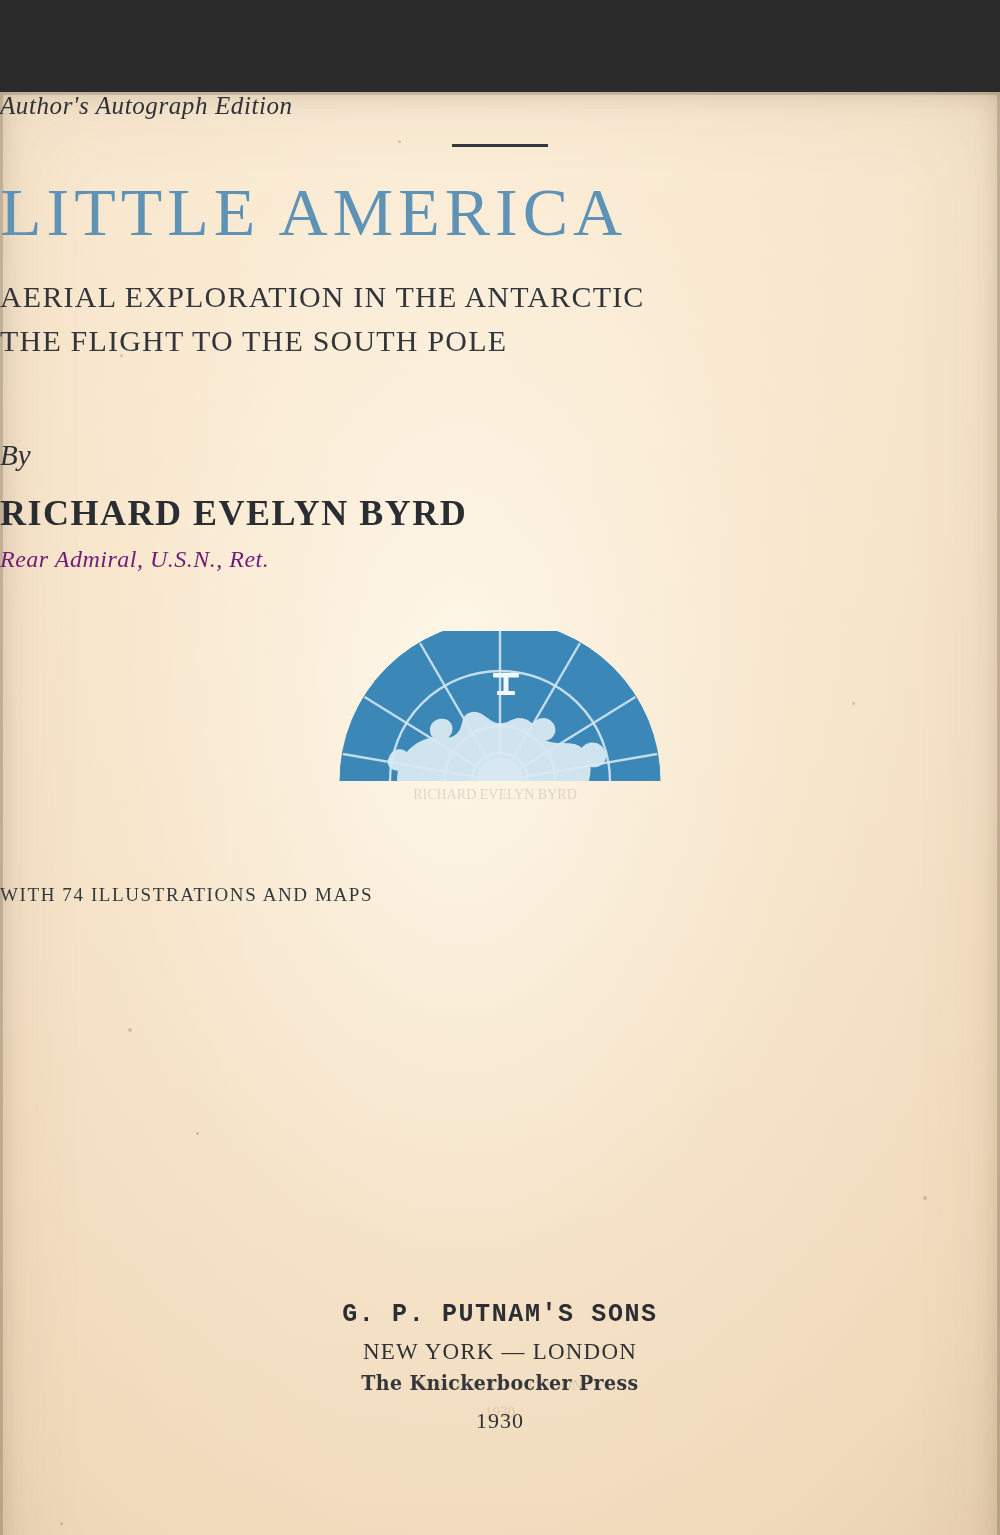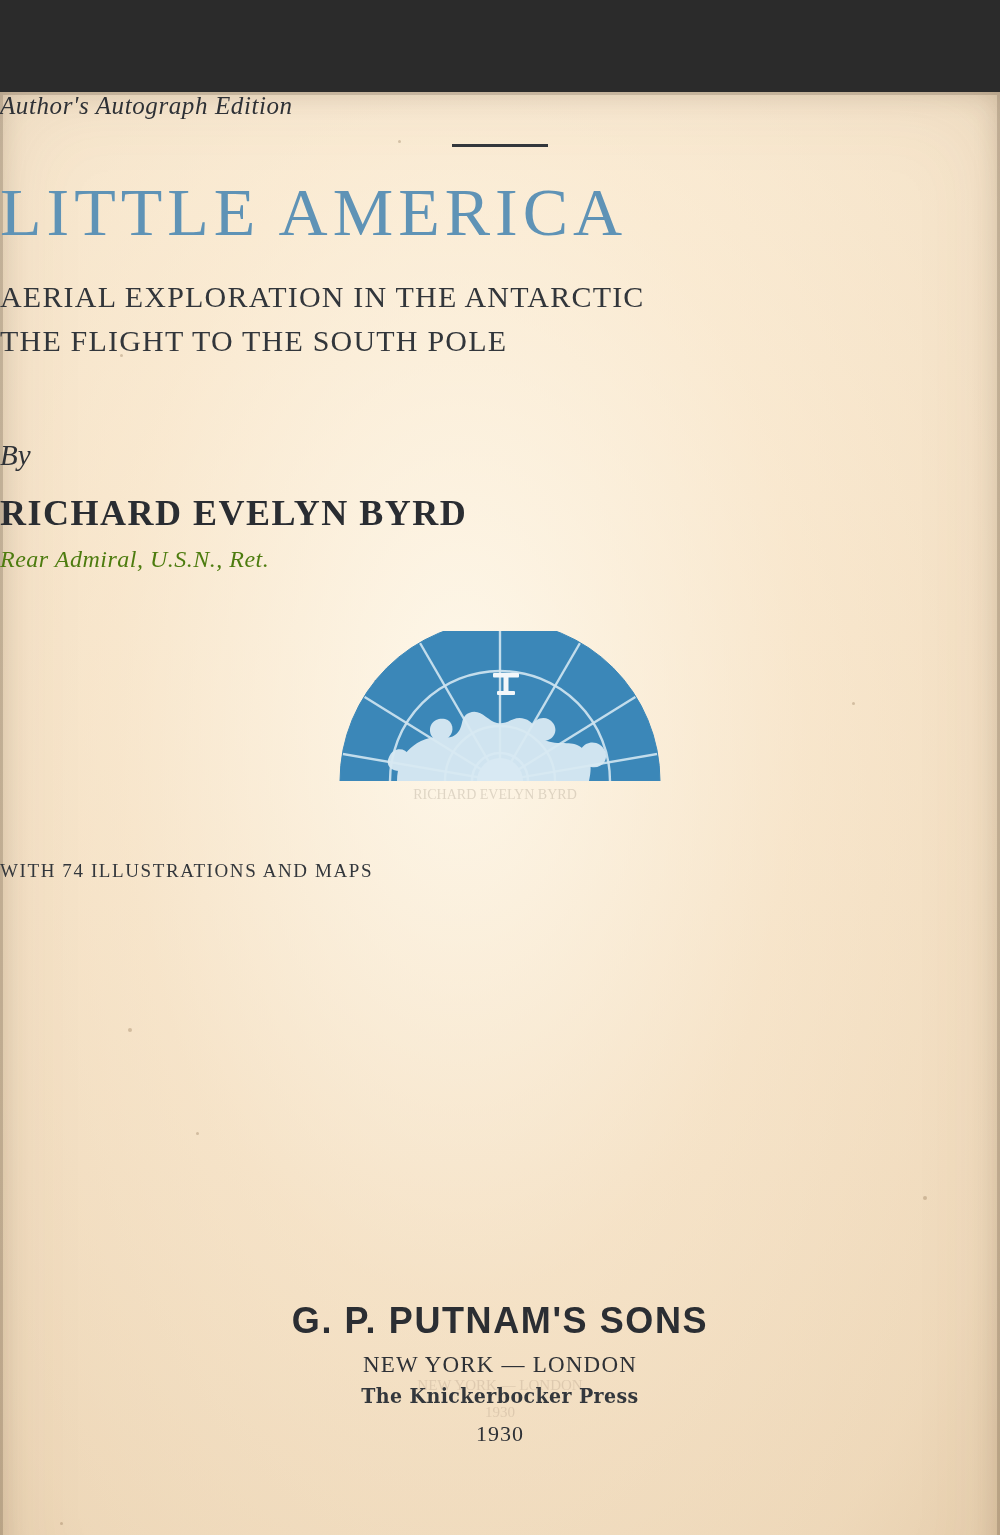--- a/index.html
+++ b/index.html
@@ -127,51 +127,51 @@
     font-weight: bold;
     letter-spacing: 1.5px;
     color: #2a2d32;
   }
 
   .author-rank {
     margin-top: 12px;
     font-family: "Liberation Serif", serif;
     font-style: italic;
     font-size: 24px;
-    color: #4d7c0f;
+    color: #701a75;
     letter-spacing: 0.5px;
   }
 
   .emblem-wrap {
     margin-top: 58px;
     height: 175px;
     display: flex;
     align-items: flex-start;
     justify-content: center;
   }
 
   .illustration-note {
-    margin-top: 54px;
+    margin-top: 78px;
     font-family: "Liberation Serif", serif;
     font-size: 19px;
     letter-spacing: 1.6px;
     color: #33373c;
   }
 
   .publisher-block {
     position: absolute;
     left: 0;
     right: 0;
     top: 1208px;
     text-align: center;
     z-index: 3;
   }
   .publisher {
-    font-family: Liberation Sans, sans-serif;
-    font-size: 36px;
+    font-family: Liberation Mono, monospace;
+    font-size: 25px;
     font-weight: bold;
     letter-spacing: 1.6px;
     color: #2b2e33;
   }
   .cities {
     margin-top: 10px;
     font-family: "Liberation Serif", serif;
     font-size: 23px;
     letter-spacing: 1.2px;
     color: #2e3136;

